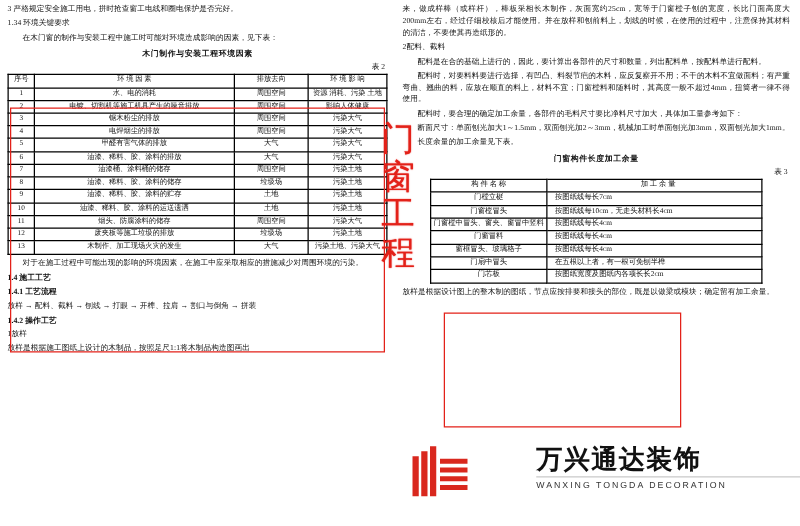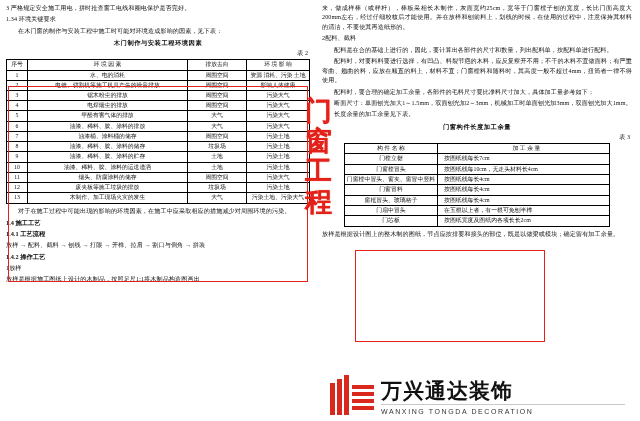--- a/index.html
+++ b/index.html
@@ -74,39 +74,39 @@
     box-sizing:border-box;
   }
 
   
   .watermark{
     position:absolute;
     left:296px;top:96px;
     width:46px;
     color:#e32119;
     font-size:27px;
-    font-weight:bold;
+    font-weight:normal;
     line-height:1.12;
     letter-spacing:1px;
     text-align:center;
     font-family:"Liberation Serif","DejaVu Serif",serif;
     text-shadow:0 0 1px #e32119;
   }
 
   
   .t2{font-size:5.9px;}
   .t2 td.n{width:92px;}
   .t2 td.v{width:auto;text-align:left;padding-left:6px;}
 
   
   .logo{
     position:absolute;
     left:330px;bottom:6px;
     width:300px;height:58px;
-    display:flex;align-items:flex-end;
+    display:flex;align-items:flex-start;gap:48px;
   }
   .logo-mark{
     width:44px;height:40px;
     position:relative;
     margin-right:7px;
     flex:0 0 auto;
   }
   .logo-mark i{
     position:absolute;background:#d9281e;display:block;
   }

